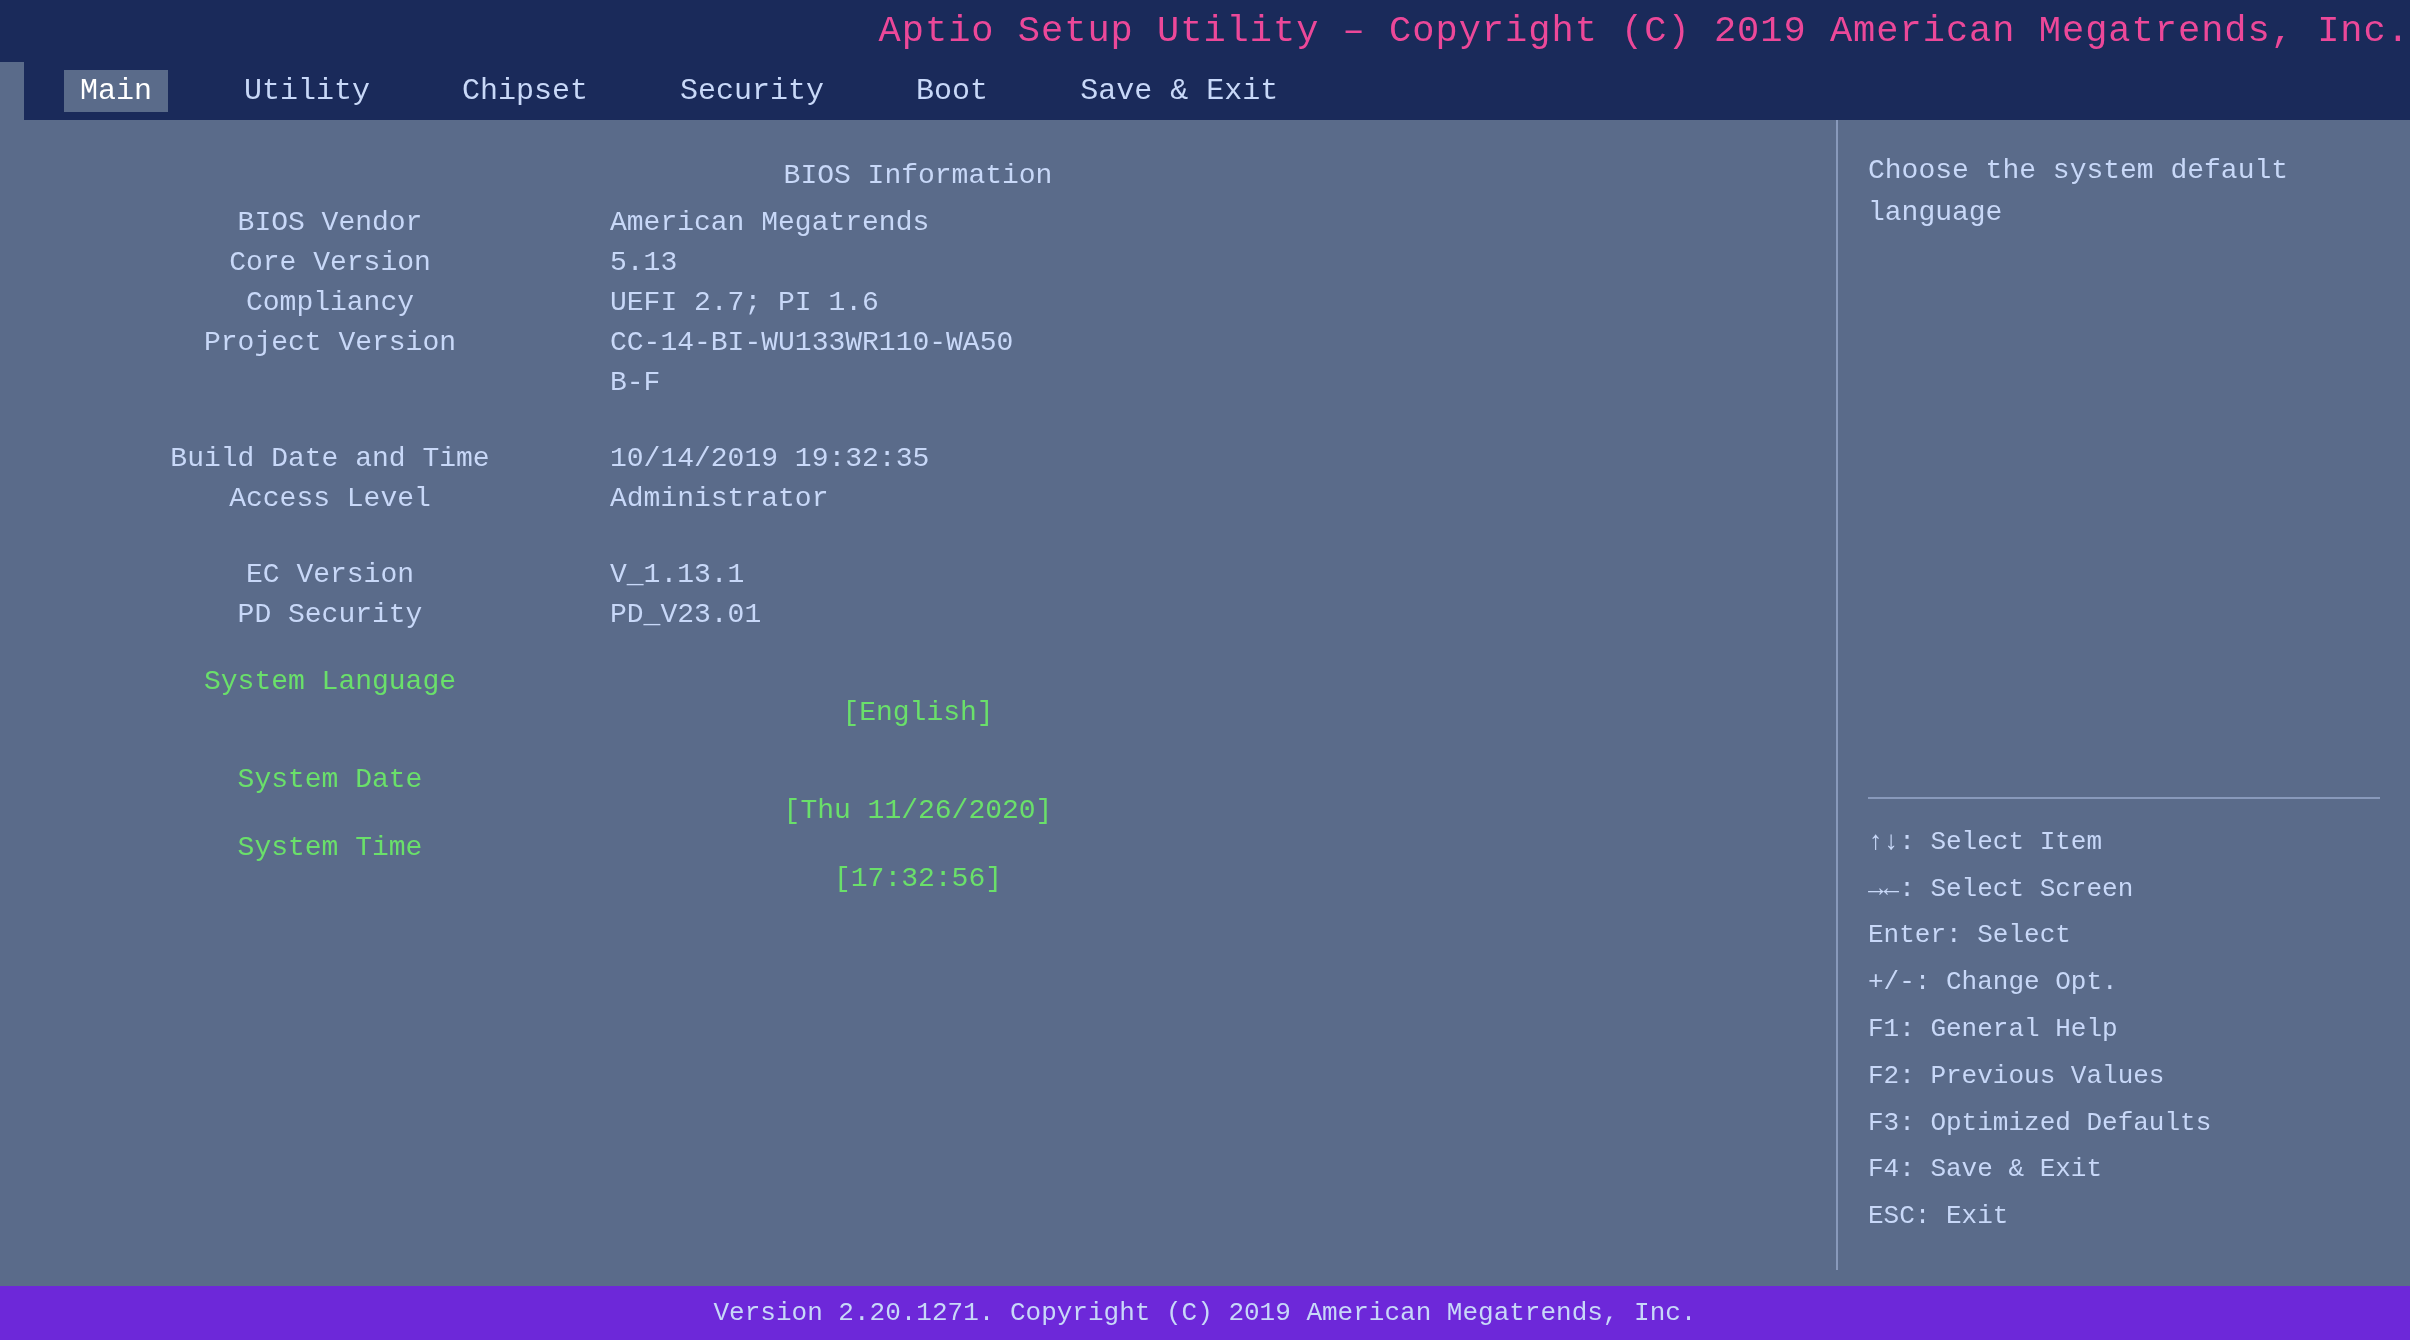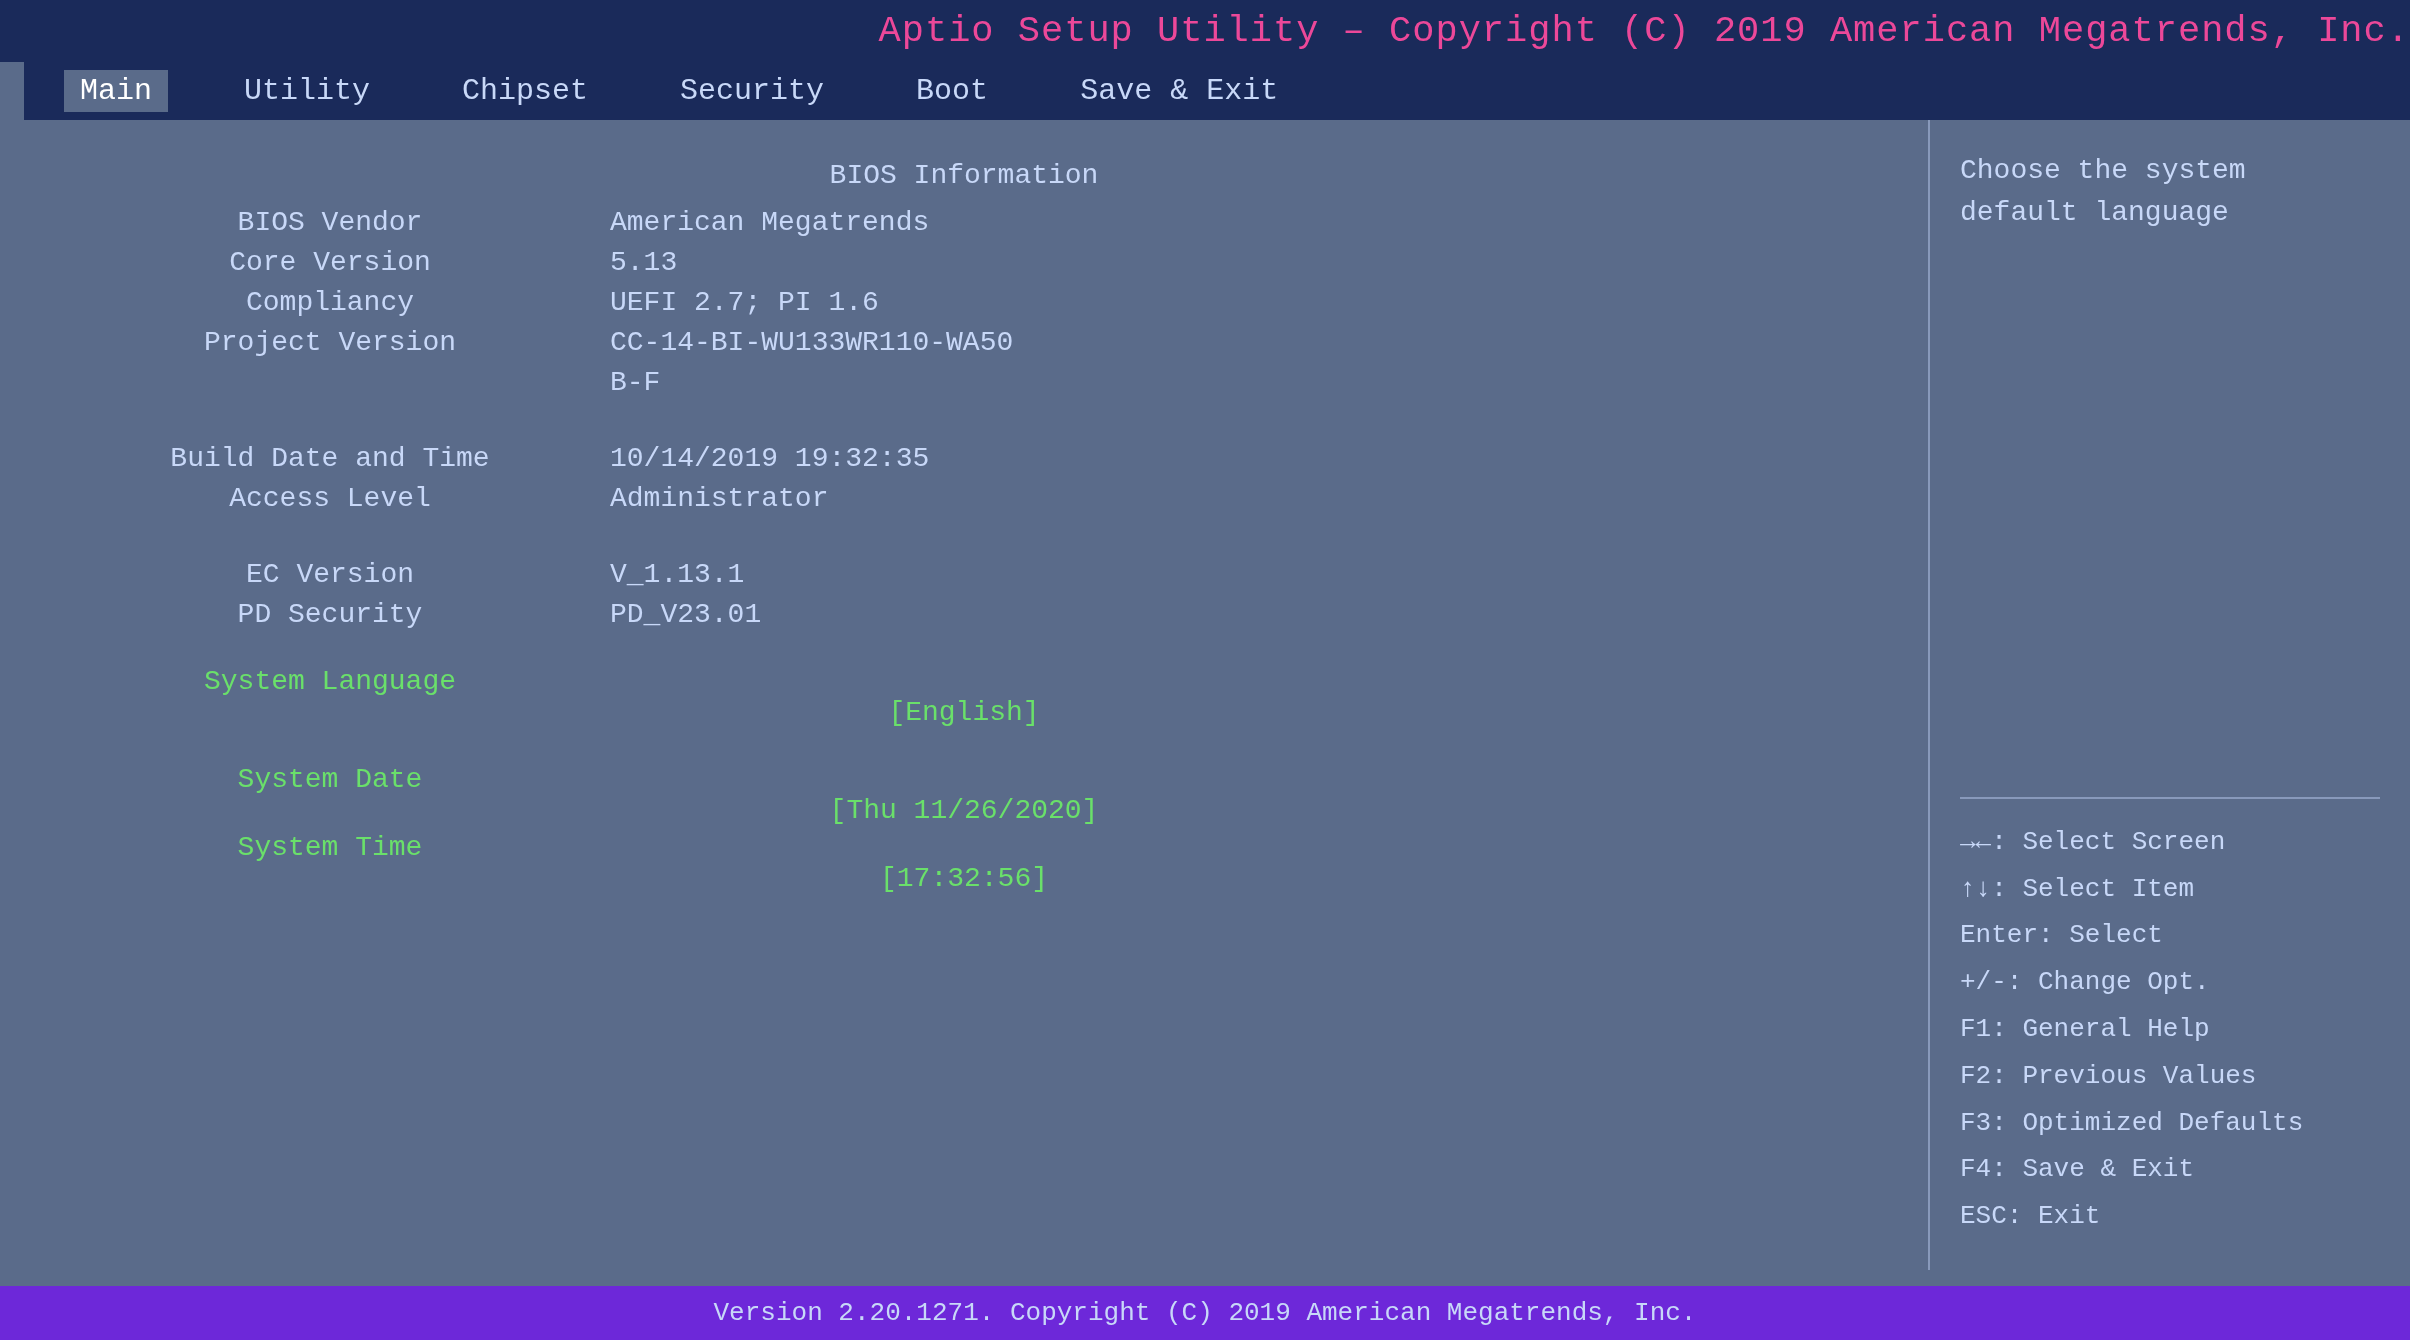--- a/index.html
+++ b/index.html
@@ -55,21 +55,21 @@
     }
 
     .left-panel {
       flex: 1;
       padding: 40px 50px;
       border-right: 2px solid #8899bb;
       text-align: center;
     }
 
     .right-panel {
-      width: 480px;
+      width: 572px;
       padding: 30px 30px;
       display: flex;
       flex-direction: column;
     }
 
     .right-help-text {
       color: #c8d8f8;
       font-size: 28px;
       line-height: 1.5;
       flex: 1;
@@ -226,22 +226,22 @@
     </div>
 
   </div>
 
   <div class="right-panel">
     <div class="right-help-text">Choose the system default language</div>
 
     <hr class="right-divider">
 
     <div class="right-shortcuts">
+      <div>↑↓: Select Item</div>
       <div>→←: Select Screen</div>
-      <div>↑↓: Select Item</div>
       <div>Enter: Select</div>
       <div>+/-: Change Opt.</div>
       <div>F1: General Help</div>
       <div>F2: Previous Values</div>
       <div>F3: Optimized Defaults</div>
       <div>F4: Save &amp; Exit</div>
       <div>ESC: Exit</div>
     </div>
   </div>
 </div>

